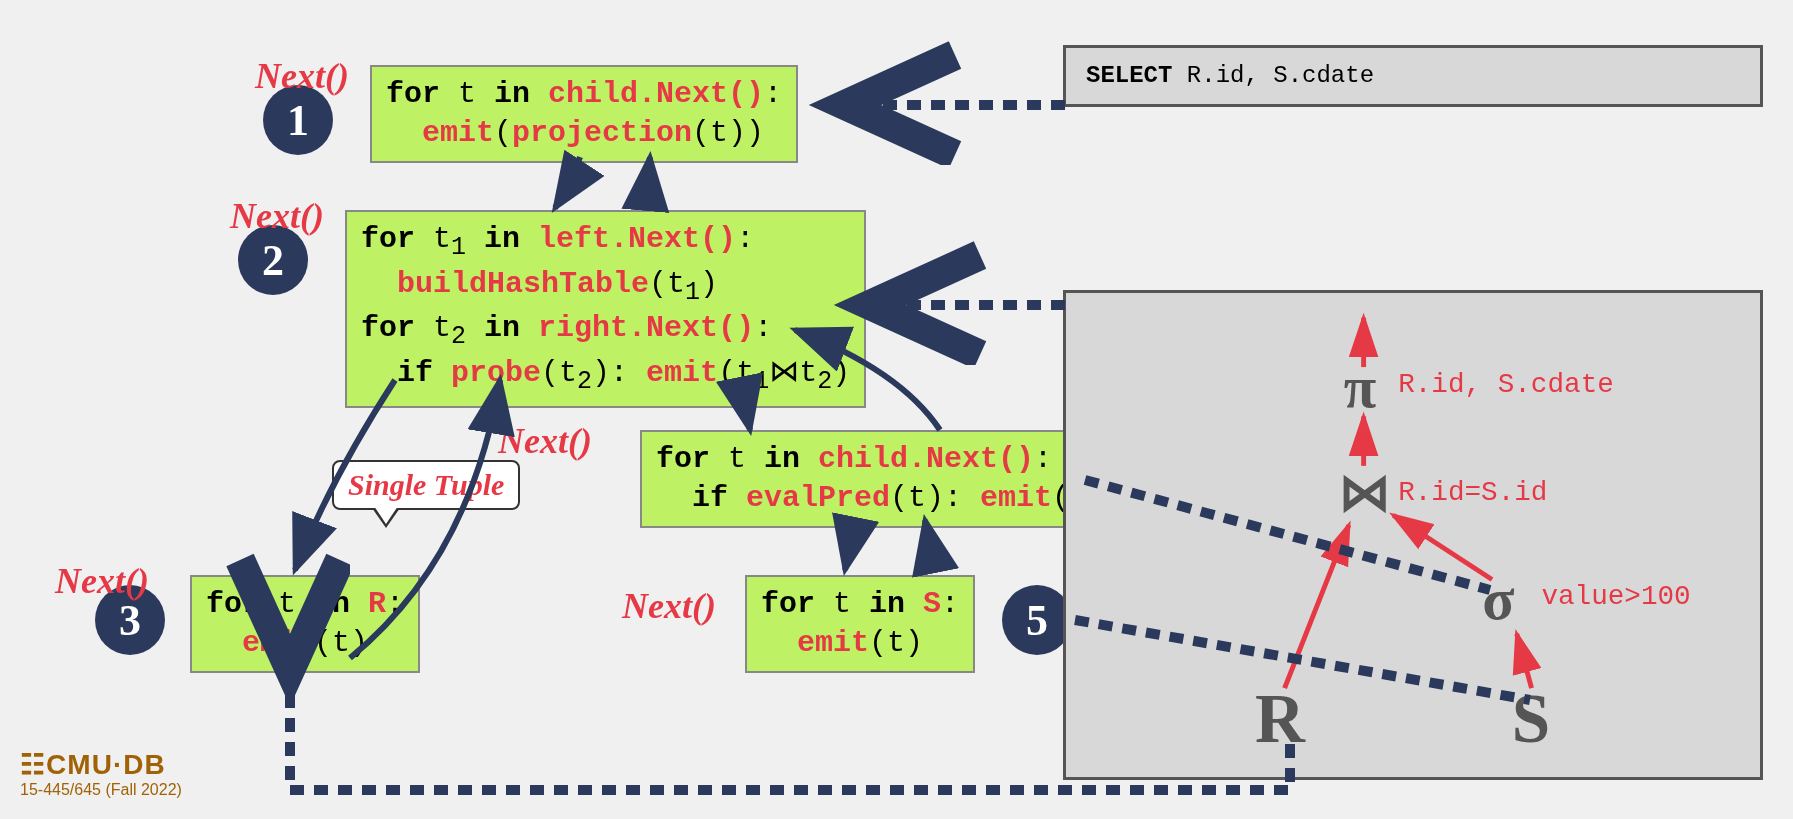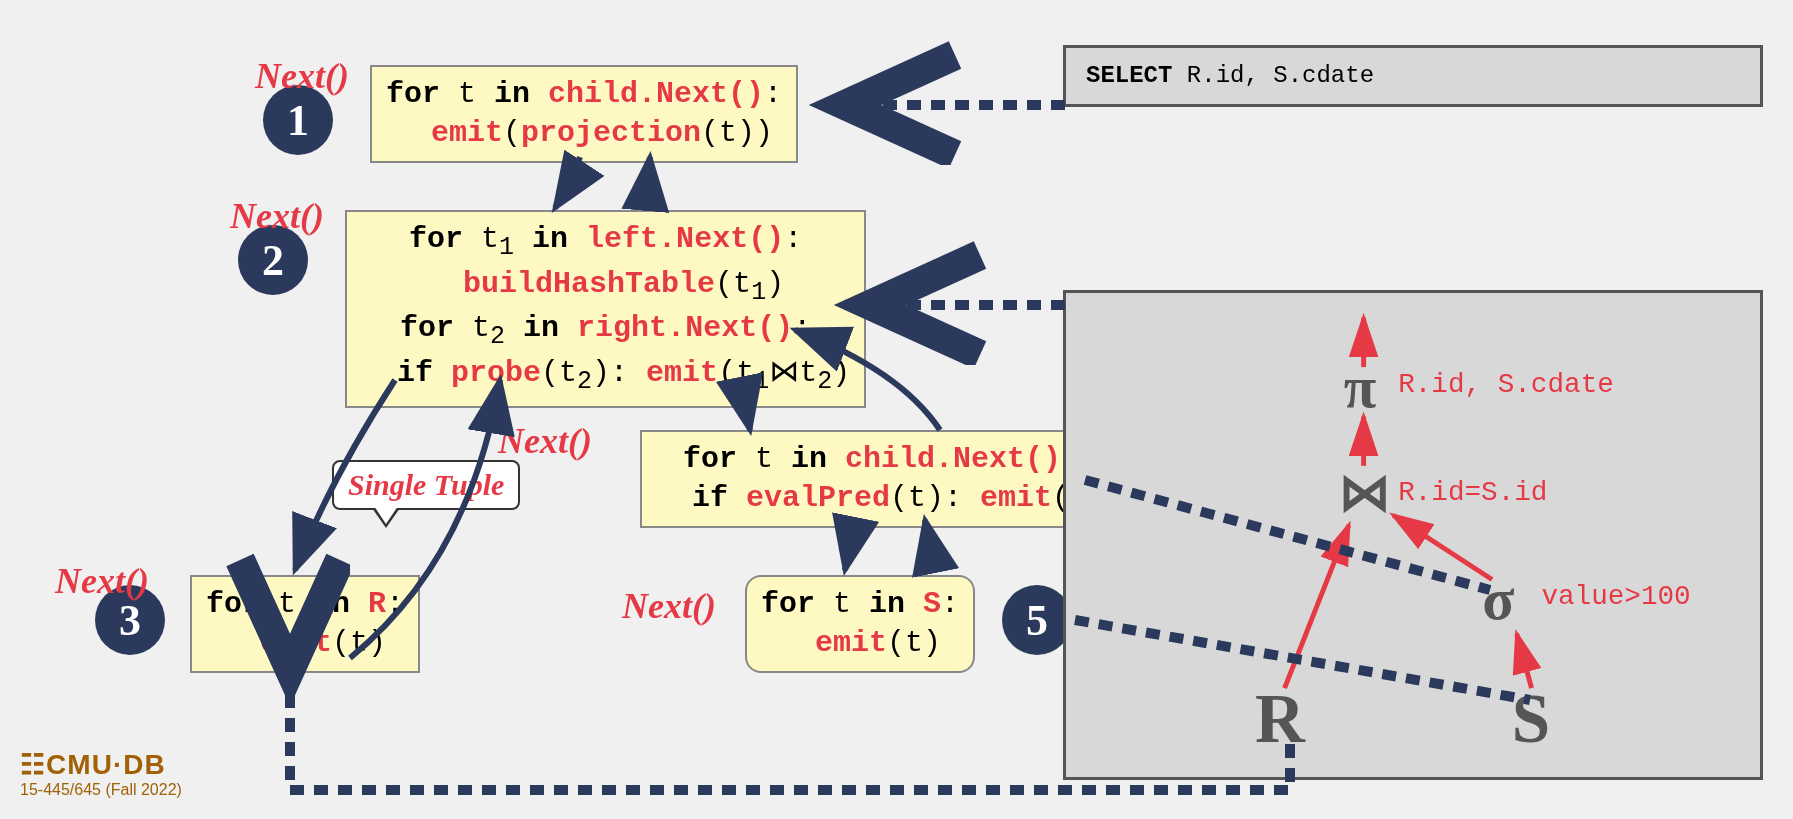--- a/index.html
+++ b/index.html
@@ -7,28 +7,27 @@
     margin: 0;
     width: 1793px;
     height: 819px;
     background: #f0f0f0;
     font-family: 'Courier New', monospace;
     position: relative;
     overflow: hidden;
   }
   .code-box {
     position: absolute;
-    background: #fef9c3;
+    background: #bef264;
     border: 2px solid #888;
     padding: 8px 14px;
     font-size: 30px;
     line-height: 1.3;
     white-space: pre;
     font-family: 'Courier New', monospace;
-    text-align: center;
   }
   .code-box .kw { font-weight: bold; }
   .code-box .red { color: #e63946; font-weight: bold; }
   .badge {
     position: absolute;
     width: 70px;
     height: 70px;
     border-radius: 50%;
     background: #2b3a5c;
     color: #fff;
@@ -162,21 +161,21 @@
   <span>3</span>
 </div>
 <div class="next-label" style="left:55px; top:560px;">Next()</div>
 <div class="code-box" style="left:190px; top:575px;"><span class="kw">for</span> t <span class="kw">in</span> <span class="red">R</span>:
   <span class="red">emit</span>(t)</div>
 
 <div class="badge" style="left:1002px; top:585px;">
   <span>5</span>
 </div>
 <div class="next-label" style="left:622px; top:585px;">Next()</div>
-<div class="code-box" style="left:745px; top:575px;border-radius:16px;"><span class="kw">for</span> t <span class="kw">in</span> <span class="red">S</span>:
+<div class="code-box" style="left:745px; top:575px;"><span class="kw">for</span> t <span class="kw">in</span> <span class="red">S</span>:
   <span class="red">emit</span>(t)</div>
 
 <div class="single-tuple" style="left:332px; top:460px;">Single Tuple</div>
 
 <div class="sql-box">
   <div><span class="kw">SELECT</span><span> R.id, S.cdate</span></div>
 </div>
 
 <div class="tree-box">
   <svg class="tree-svg" viewBox="0 0 700 490">

